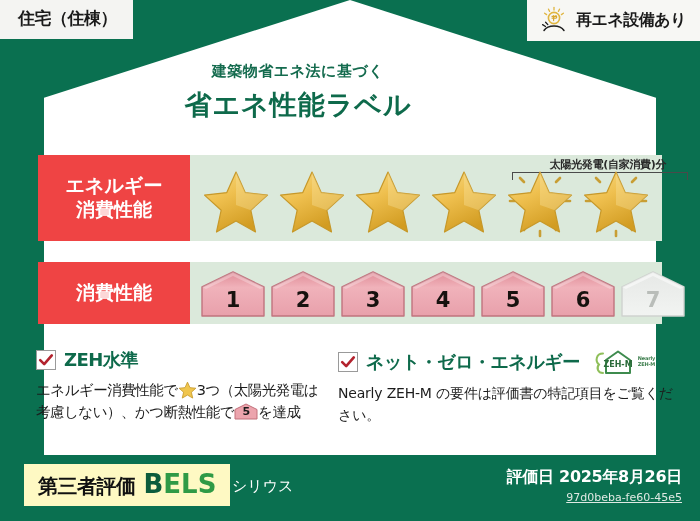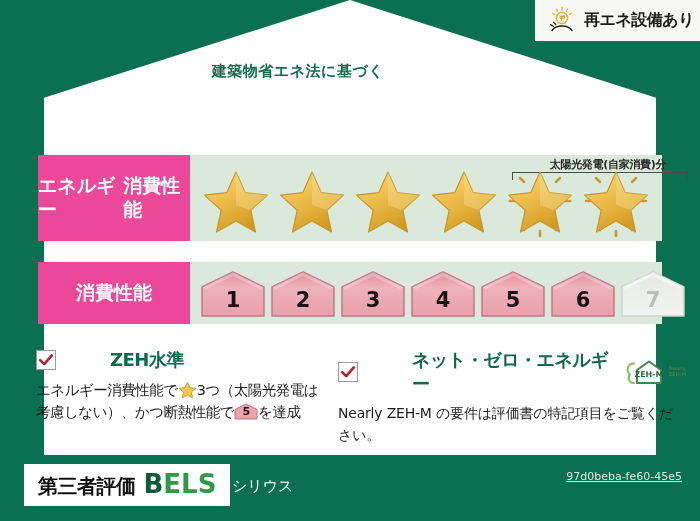--- a/index.html
+++ b/index.html
@@ -35,21 +35,21 @@
     letter-spacing: -0.5px;
     z-index: 6;
   }
 
   
   .renew-badge {
     position: absolute;
     right: 0px; top: 0px;
     background: #f7f7f4;
     display: flex; align-items: center; gap: 7px;
-    padding: 6px 6px 7px 12px;
+    padding: 6px 14px 7px 12px;
     z-index: 6;
   }
   .renew-badge .txt {
     font-size: 16px; font-weight: bold; color: #1a1a1a;
     letter-spacing: -0.5px;
   }
   .sun-ico { width: 30px; height: 28px; display: block; }
 
   
   .title-wrap {
@@ -70,23 +70,23 @@
   .perf-row {
     position: absolute; left: 38px;
     display: flex; align-items: stretch;
     z-index: 5;
   }
   #row-energy { top: 155px; width: 624px; height: 86px; }
   #row-insul  { top: 262px; width: 624px; height: 62px; }
 
   .row-label {
     width: 152px;
-    background: #ec4899;
+    background: #ef4444;
     color: #ffffff;
-    display: flex; 
+    display: flex; flex-direction: column;
     align-items: center; justify-content: center;
     font-size: 19px; font-weight: bold;
     line-height: 1.25;
     letter-spacing: 0px;
     flex: none;
   }
   #row-insul .row-label { font-size: 19px; }
   .row-value {
     flex: 1;
     background: #dbe9db;
@@ -145,21 +145,20 @@
   .info-head { display: flex; align-items: center; gap: 8px; }
   .chk {
     width: 20px; height: 20px; flex: none;
     border: 1.5px solid #9a9a9a; background: #ffffff;
     position: relative;
   }
   .chk svg { position: absolute; left: 1px; top: 1px; width: 16px; height: 16px; }
   .info-title {
     font-size: 18px; font-weight: bold; color: #0e6a4b;
     letter-spacing: -0.5px;
-    margin-left: 46px;
   }
   .zehm-logo { margin-left: 4px; display: flex; align-items: center; gap: 2px; }
   .zehm-logo svg { width: 44px; height: 28px; display: block; }
   .zehm-sub {
     font-size: 5px; font-weight: bold; color: #3e7f4e; line-height: 1.15;
     letter-spacing: -0.2px;
   }
 
   .info-body {
     margin-top: 7px;
@@ -177,21 +176,21 @@
   .inline-house .n {
     position: absolute; left: 0; top: 0; width: 24px; height: 17px;
     display: flex; align-items: center; justify-content: center;
     font-size: 11px; font-weight: bold; color: #1a1a1a;
   }
 
   
   .footer { position: absolute; left: 0; bottom: 0; width: 700px; height: 66px; z-index: 6; }
   .bels-box {
     position: absolute; left: 24px; top: 9px;
-    background: #ffffff;
+    background: #fef9c3;
     padding: 5px 14px 6px 14px;
     display: flex; align-items: baseline; gap: 8px;
   }
   .bels-jp { font-size: 20px; font-weight: bold; color: #111111; letter-spacing: -0.5px; }
   .bels-b { font-size: 26px; font-weight: bold; color: #0c5c3c; letter-spacing: 0px; }
   .bels-els { font-size: 26px; font-weight: bold; color: #2f9a46; letter-spacing: 0px; }
   .bels-sirius {
     position: absolute; left: 232px; top: 22px;
     font-size: 15px; color: #ffffff; font-weight: normal; letter-spacing: 0px;
   }
@@ -201,20 +200,21 @@
   .eval-date { font-size: 16px; font-weight: bold; color: #ffffff; letter-spacing: -0.3px; }
   .eval-id { margin-top: 3px; font-size: 11px; color: #dfe9e3; letter-spacing: 0px; text-decoration: underline; }
 </style>
 </head>
 <body>
 
 <div id="label-root">
 
   <div class="house-body"></div>
 
+  <div class="corner-tag">住宅（住棟）</div>
 
   <div class="renew-badge">
     <span>
       <svg class="sun-ico" viewBox="0 0 30 28">
         <g stroke="#e0b641" stroke-width="1.3" stroke-linecap="round" fill="none">
           <line x1="15" y1="1.5" x2="15" y2="4"></line>
           <line x1="9.5" y1="3.2" x2="10.6" y2="5.4"></line>
           <line x1="20.5" y1="3.2" x2="19.4" y2="5.4"></line>
           <line x1="5.6" y1="7.2" x2="7.6" y2="8.6"></line>
           <line x1="24.4" y1="7.2" x2="22.4" y2="8.6"></line>
@@ -223,20 +223,21 @@
         <path d="M13 10.3 h4 M13 12.1 h3.2 M14.6 9.6 v5 M16.8 9.6 c1.2 0.4 1.2 2.2 0 2.6" fill="none" stroke="#d8a62e" stroke-width="1.2" stroke-linecap="round"></path>
         <path d="M5 24.5 C9 18.5, 21 18.5, 25 24.5" fill="none" stroke="#1d1d1d" stroke-width="1.5" stroke-linecap="round"></path>
         <path d="M6.5 20.5 L3.6 18.6 M8.8 18.6 L6.6 16.2" fill="none" stroke="#1d1d1d" stroke-width="1.3" stroke-linecap="round"></path>
       </svg>
     </span>
     <span class="txt">再エネ設備あり</span>
   </div>
 
   <div class="title-wrap">
     <div class="title-sub">建築物省エネ法に基づく</div>
+    <div class="title-main">省エネ性能ラベル</div>
   </div>
 
   <div class="perf-row" id="row-energy">
     <div class="row-label">
       <span>エネルギー</span>
       <span>消費性能</span>
     </div>
     <div class="row-value">
       <div class="solar-note">太陽光発電(自家消費)分</div>
       <div class="solar-bracket"></div>
@@ -497,17 +498,18 @@
 
   </div>
 
   <div class="footer">
     <div class="bels-box">
       <span class="bels-jp">第三者評価</span>
       <span><span class="bels-b">B</span><span class="bels-els">ELS</span></span>
     </div>
     <div class="bels-sirius">シリウス</div>
     <div class="foot-right">
+      <div class="eval-date">評価日 2025年8月26日</div>
       <div class="eval-id">97d0beba-fe60-45e5</div>
     </div>
   </div>
 
 </div>
 
 </body></html>

